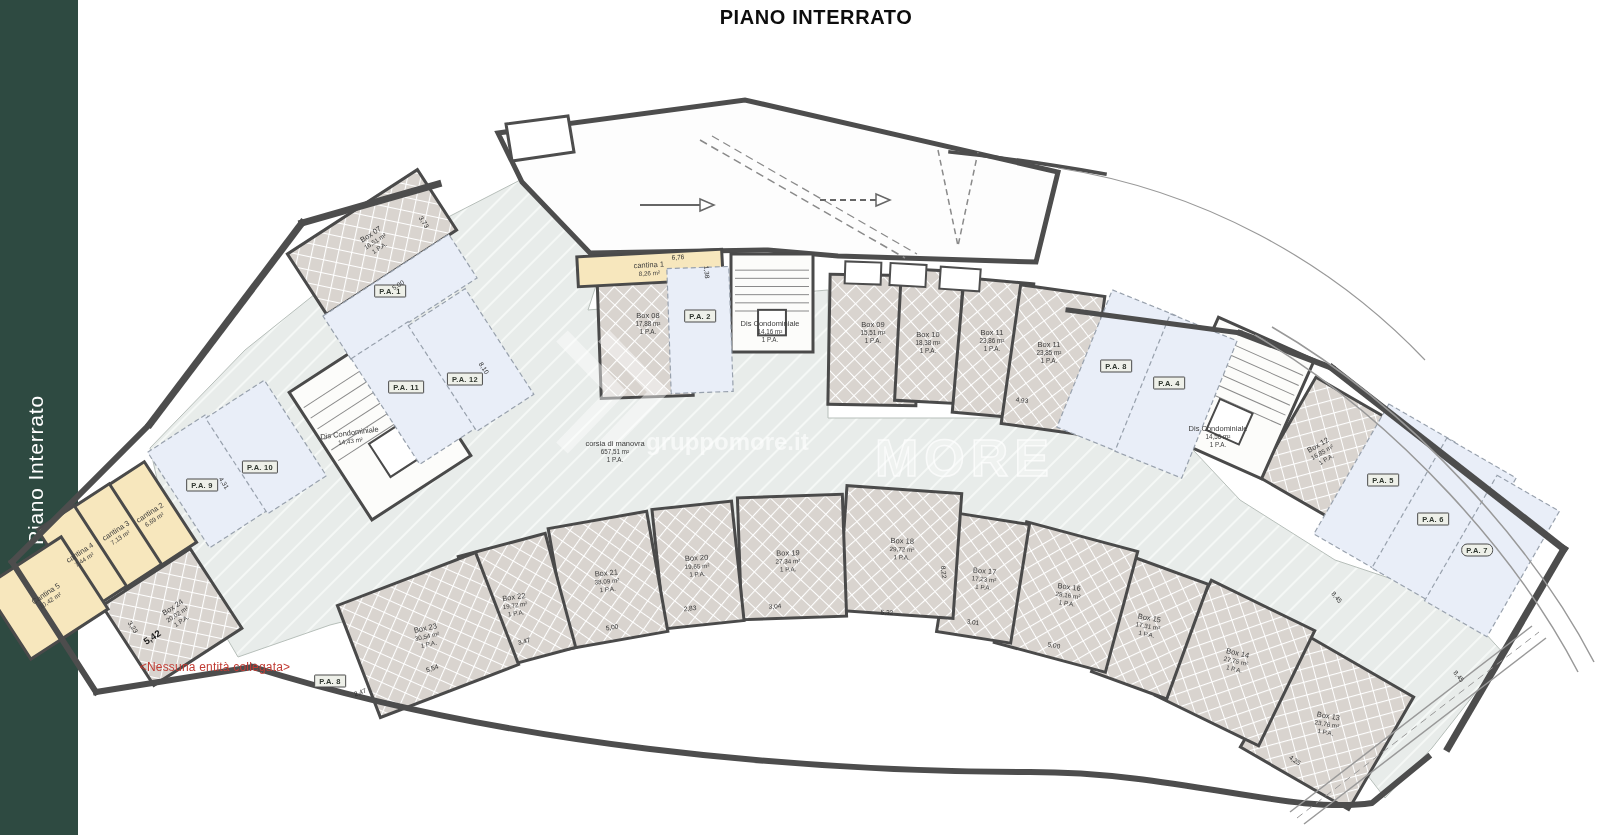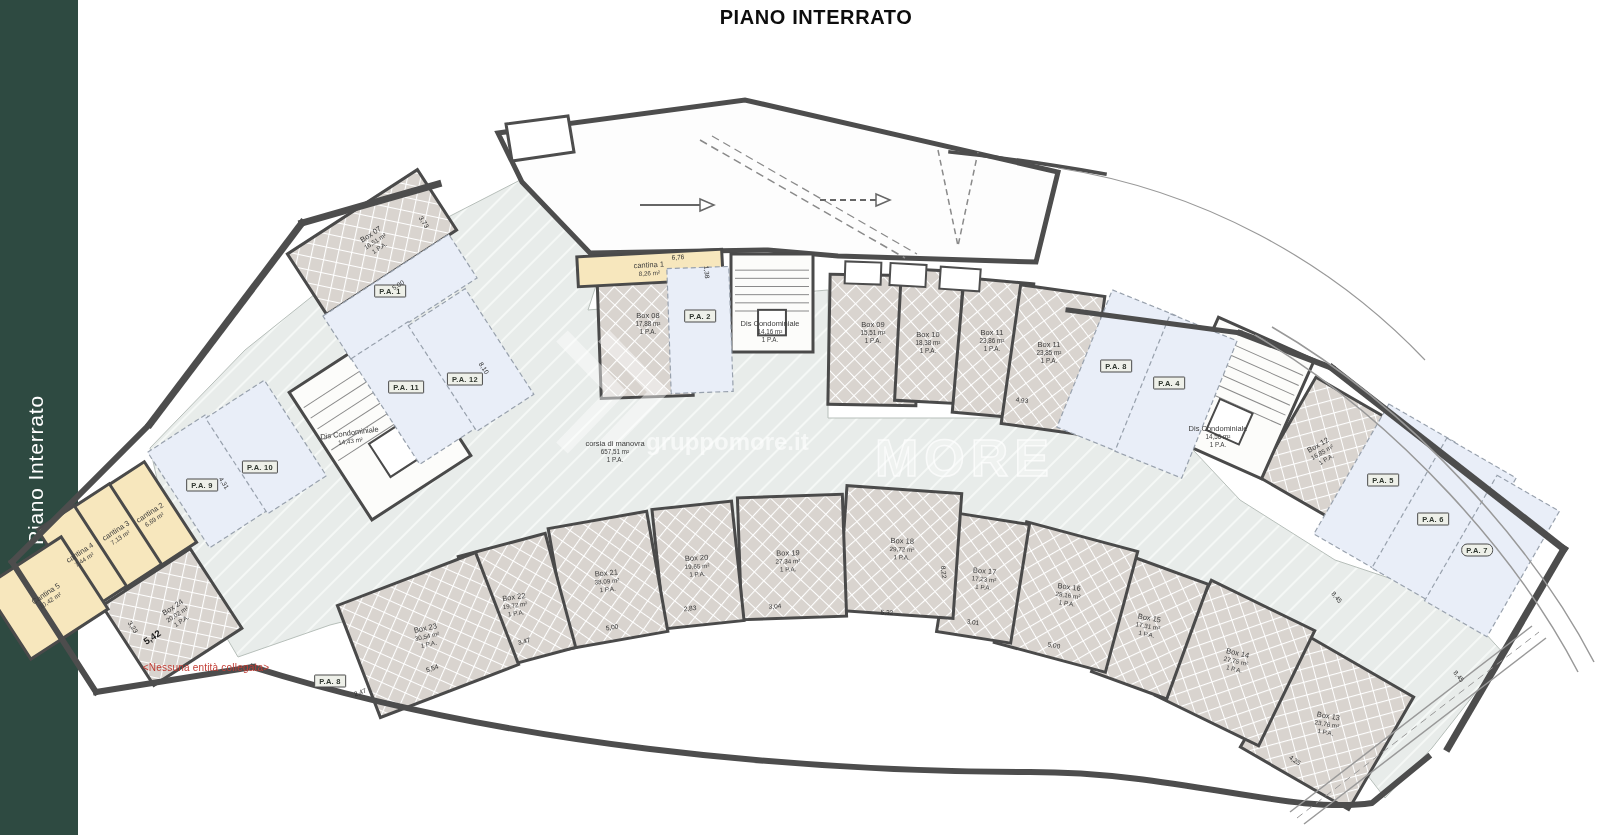--- a/index.html
+++ b/index.html
@@ -13,22 +13,22 @@
   #plan-svg{position:absolute;left:0;top:0;}
   #labels-layer{position:absolute;left:0;top:0;width:1600px;height:835px;pointer-events:none;}
   .room-label{position:absolute;text-align:center;color:#3c3c3c;white-space:nowrap;line-height:1.25;}
   .room-label .nm{font-size:7.5px;display:block;}
   .room-label .ar,.room-label .pa-ct{font-size:6.3px;display:block;}
   .pa-chip{position:absolute;transform:translate(-50%,-50%);font-size:7.5px;font-weight:700;
     color:#30372f;background:#eef0e9;border:1px solid #4a4a4a;padding:1px 4px;border-radius:1px;
     white-space:nowrap;letter-spacing:.3px;}
   .dim{position:absolute;font-size:6.5px;color:#2e2e2e;white-space:nowrap;}
   .dim.bold{font-size:9.5px;font-weight:700;color:#1c1c1c;}
-  #note-red{position:absolute;left:206px;top:667px;transform:translate(-50%,-50%);
-    color:var(--c-alert,#c13b33);font-size:10px;letter-spacing:.2px;white-space:nowrap;}
+  #note-red{position:absolute;left:215px;top:667px;transform:translate(-50%,-50%);
+    color:var(--c-alert,#c13b33);font-size:12px;letter-spacing:.2px;white-space:nowrap;}
   .wm{position:absolute;color:rgba(255,255,255,.52);font-weight:700;white-space:nowrap;pointer-events:none;}
   #wm-brand{left:668px;top:338px;font-size:56px;letter-spacing:2px;}
   #wm-site{left:606px;top:428px;font-size:24px;color:rgba(255,255,255,.62);margin-left:40px;}
   #wm-more{left:875px;top:428px;font-size:52px;letter-spacing:6px;color:rgba(255,255,255,.30);
     -webkit-text-stroke:1.5px rgba(255,255,255,.7);}
 </style>
 </head>
 <body>
 
 <div id="stage">

